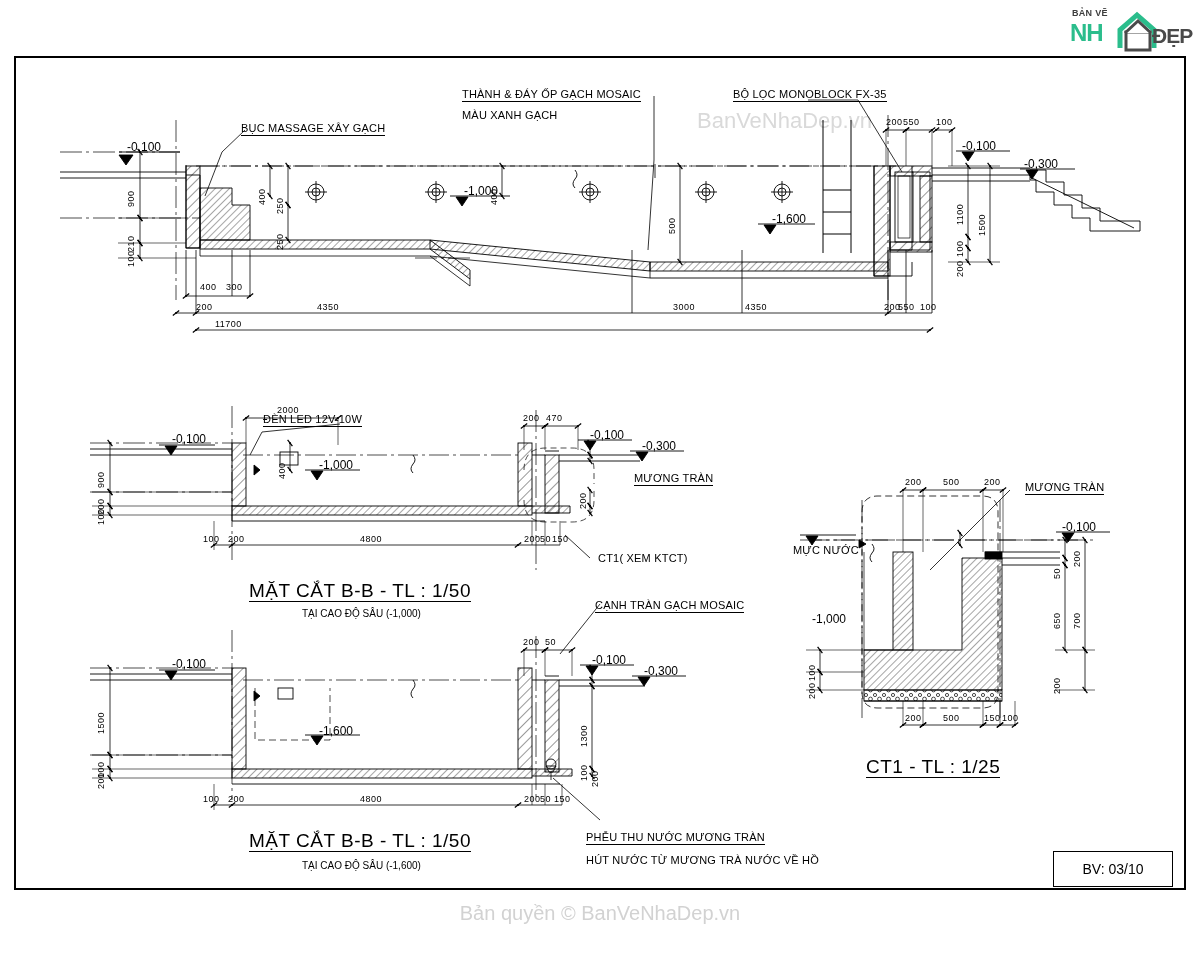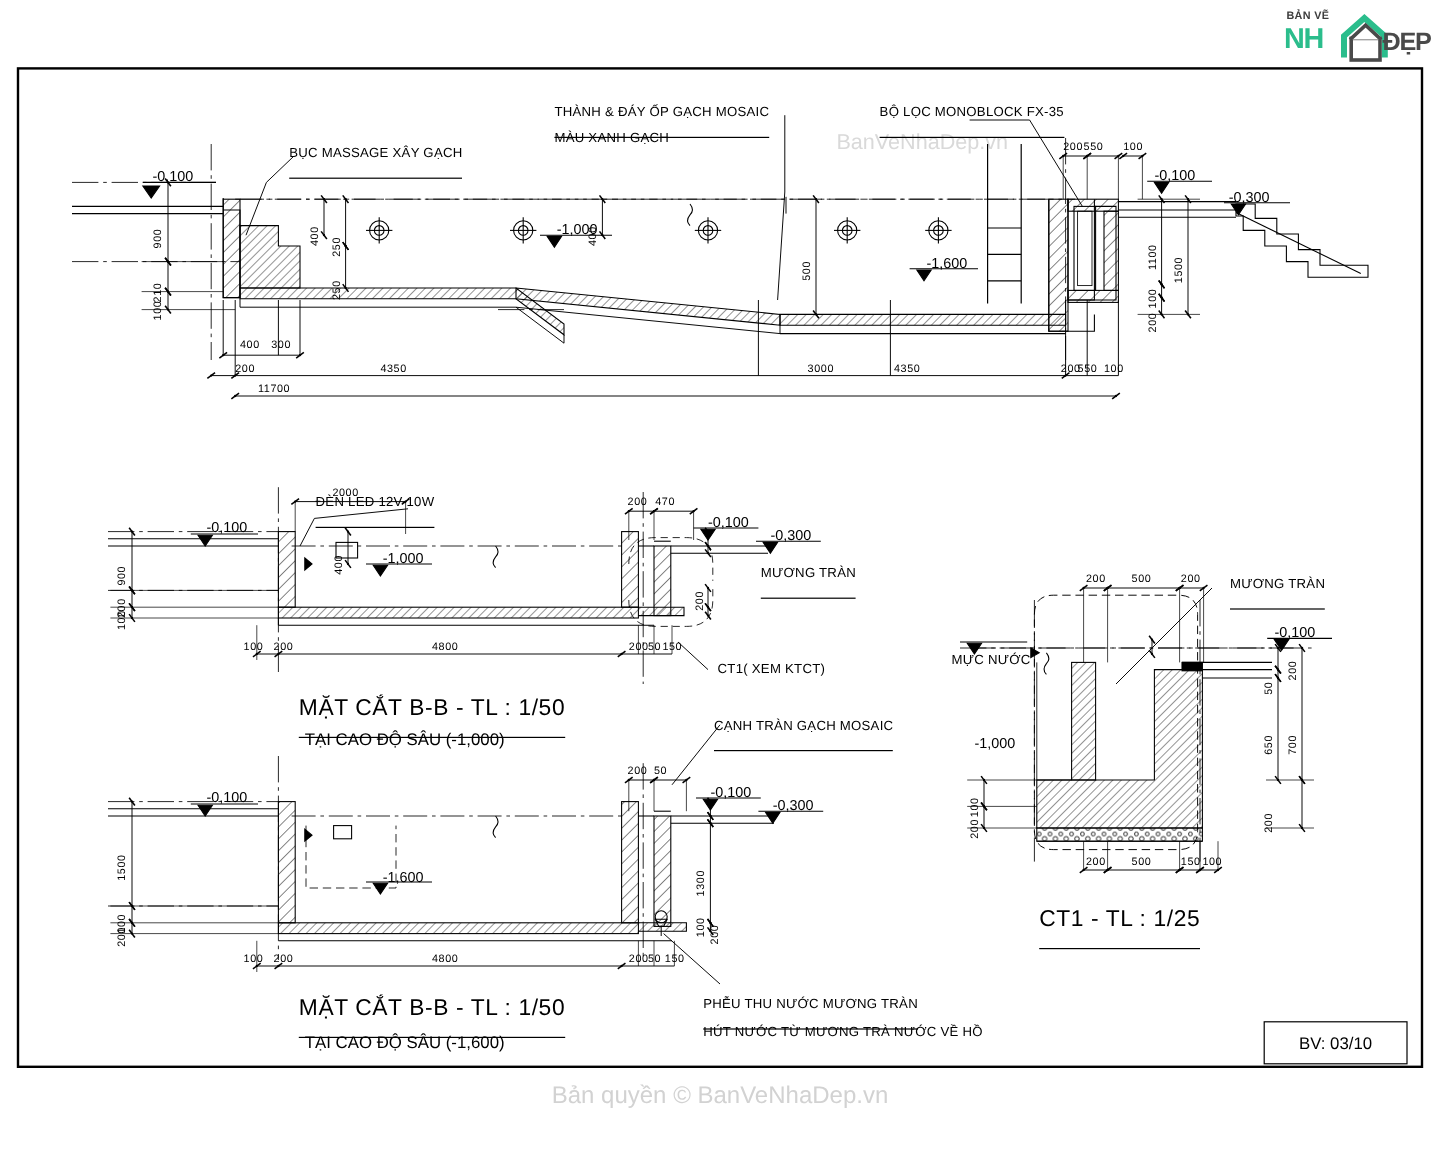--- a/index.html
+++ b/index.html
@@ -59,38 +59,38 @@
     pointer-events: none;
   }
   
   .lbl {
     position: absolute;
     font-family: "Liberation Sans", sans-serif;
     color: #000;
     white-space: nowrap;
     line-height: 1;
   }
-  .lbl.u { border-bottom: 1px solid #000; padding-bottom: 14px; }
+  .lbl.u { border-bottom: 1px solid #000; padding-bottom: 1px; }
   .t-note   { font-size: 11px; letter-spacing: .2px; }
   .t-lev    { font-size: 12px; }
   .t-dim    { font-size: 9px; letter-spacing: .5px; }
   .t-dimv   { font-size: 9px; letter-spacing: .5px;
               transform-origin: left bottom;
               transform: rotate(-90deg); }
   .t-title  { font-size: 19px; letter-spacing: .5px; }
-  .t-sub    { font-size: 14px; }
+  .t-sub    { font-size: 10px; margin-left: 48px; }
   
   .wm {
     position: absolute;
     color: #d9d9d9;
     font-family: "Liberation Sans", sans-serif;
     white-space: nowrap;
     font-weight: normal;
   }
-  #wm-top { left: 697px; top: 108px; font-size: 18px; }
+  #wm-top { left: 697px; top: 108px; font-size: 22px; }
   #wm-bottom {
     left: 0; top: 902px; width: 1200px;
     text-align: center; font-size: 20px; color: #d2d2d2;
   }
 </style>
 </head>
 <body>
 
 <div id="page">
 

